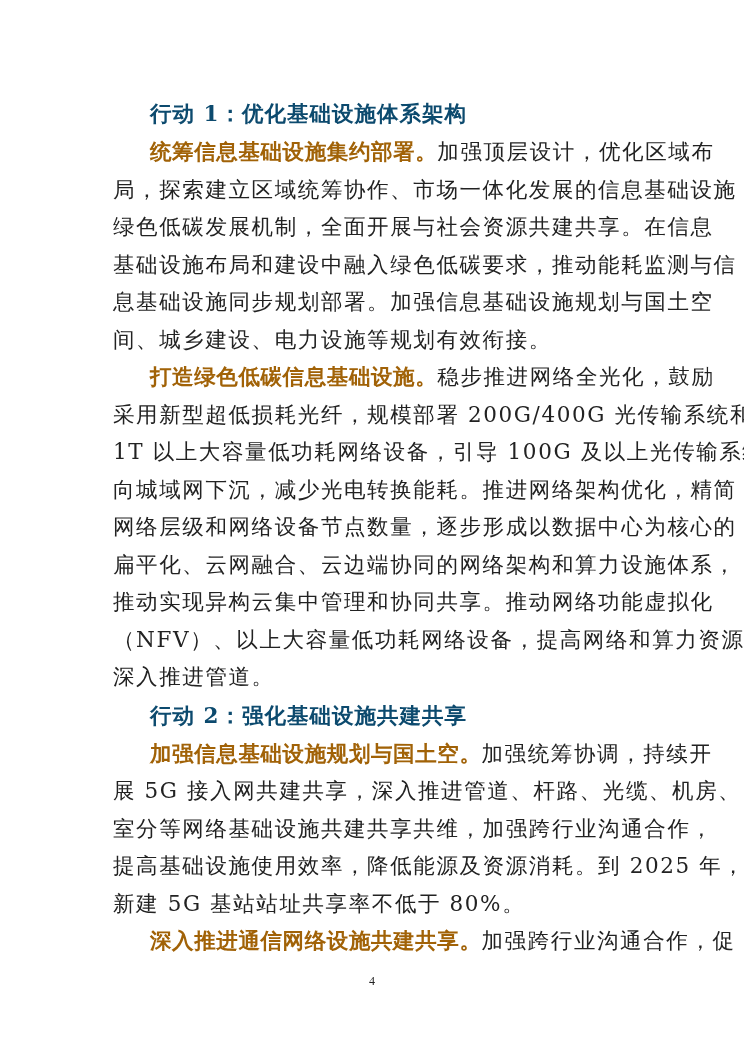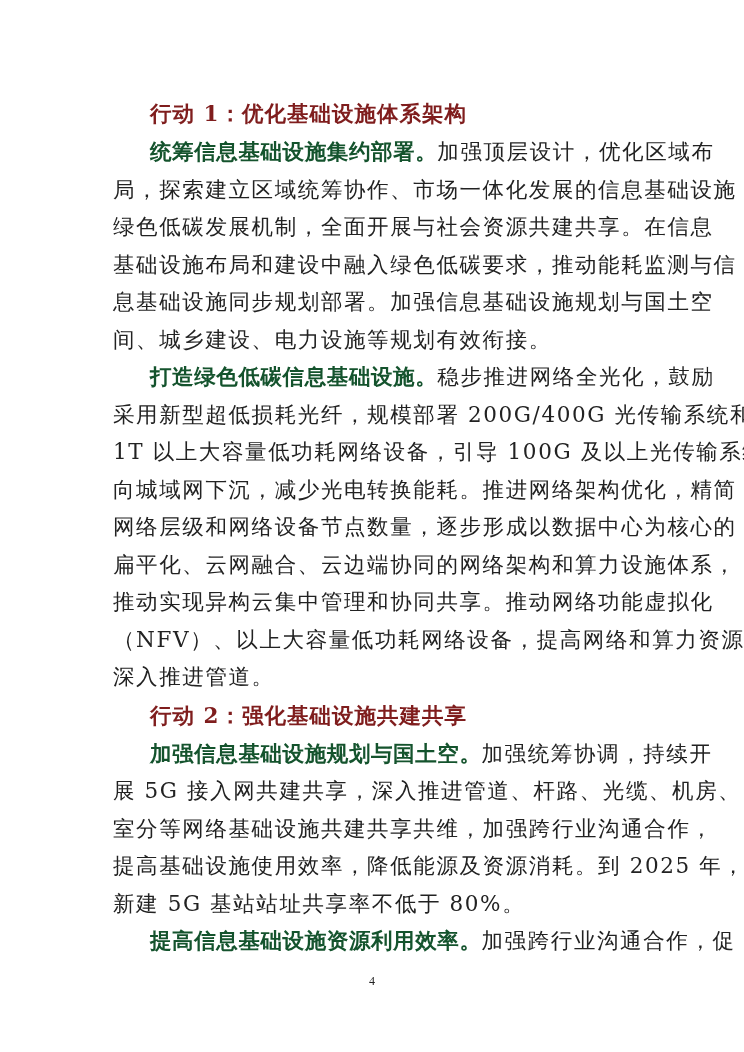--- a/index.html
+++ b/index.html
@@ -32,31 +32,31 @@
     height: 37.5px;
     line-height: 37.5px;
     font-size: 21.5px;
     white-space: nowrap;
     letter-spacing: 1.6px;
     color: #222;
   }
   .heading {
     padding-left: 37px;
     font-weight: bold;
-    color: #7f1d1d;
+    color: #0c4a6e;
     letter-spacing: 1px;
     height: 39px;
     line-height: 39px;
   }
   .indent {
     padding-left: 37px;
   }
   .lead {
     font-weight: bold;
-    color: #14532d;
+    color: #a16207;
     letter-spacing: 0.6px;
   }
   .page-number {
     position: absolute;
     left: 362px;
     top: 974px;
     width: 20px;
     text-align: center;
     font-size: 12px;
     font-family: "Liberation Serif", serif;
@@ -96,19 +96,19 @@
 
     <div>
       <div class="line indent"><span class="lead">加强信息基础设施规划与国土空。</span><span>加强统筹协调，持续开</span></div>
       <div class="line">展 5G 接入网共建共享，深入推进管道、杆路、光缆、机房、</div>
       <div class="line">室分等网络基础设施共建共享共维，加强跨行业沟通合作，</div>
       <div class="line">提高基础设施使用效率，降低能源及资源消耗。到 2025 年，</div>
       <div class="line">新建 5G 基站站址共享率不低于 80%。</div>
     </div>
 
     <div>
-      <div class="line indent"><span class="lead">提高信息基础设施资源利用效率。</span><span>加强跨行业沟通合作，促</span></div>
+      <div class="line indent"><span class="lead">深入推进通信网络设施共建共享。</span><span>加强跨行业沟通合作，促</span></div>
     </div>
 
   </div>
 
   <div class="page-number">4</div>
 </div>
 
 </body></html>

